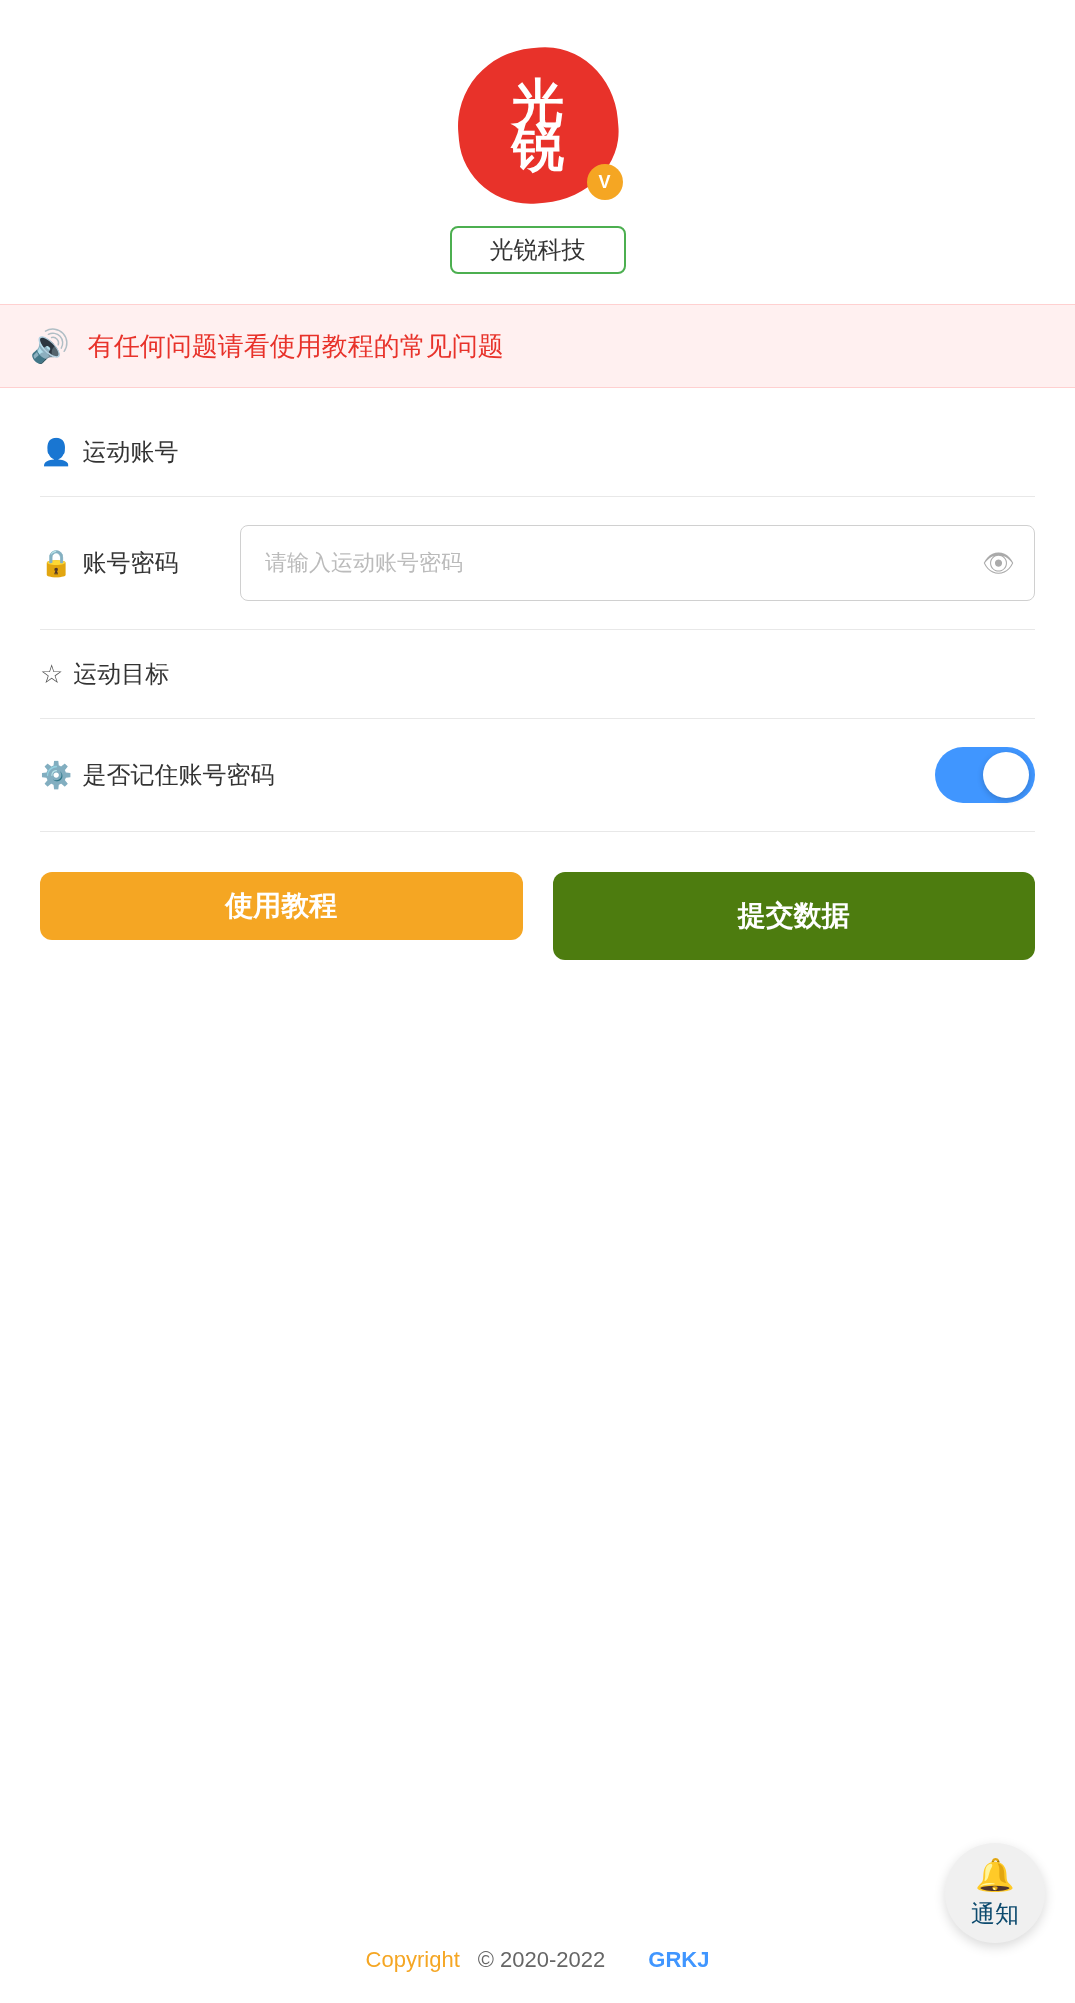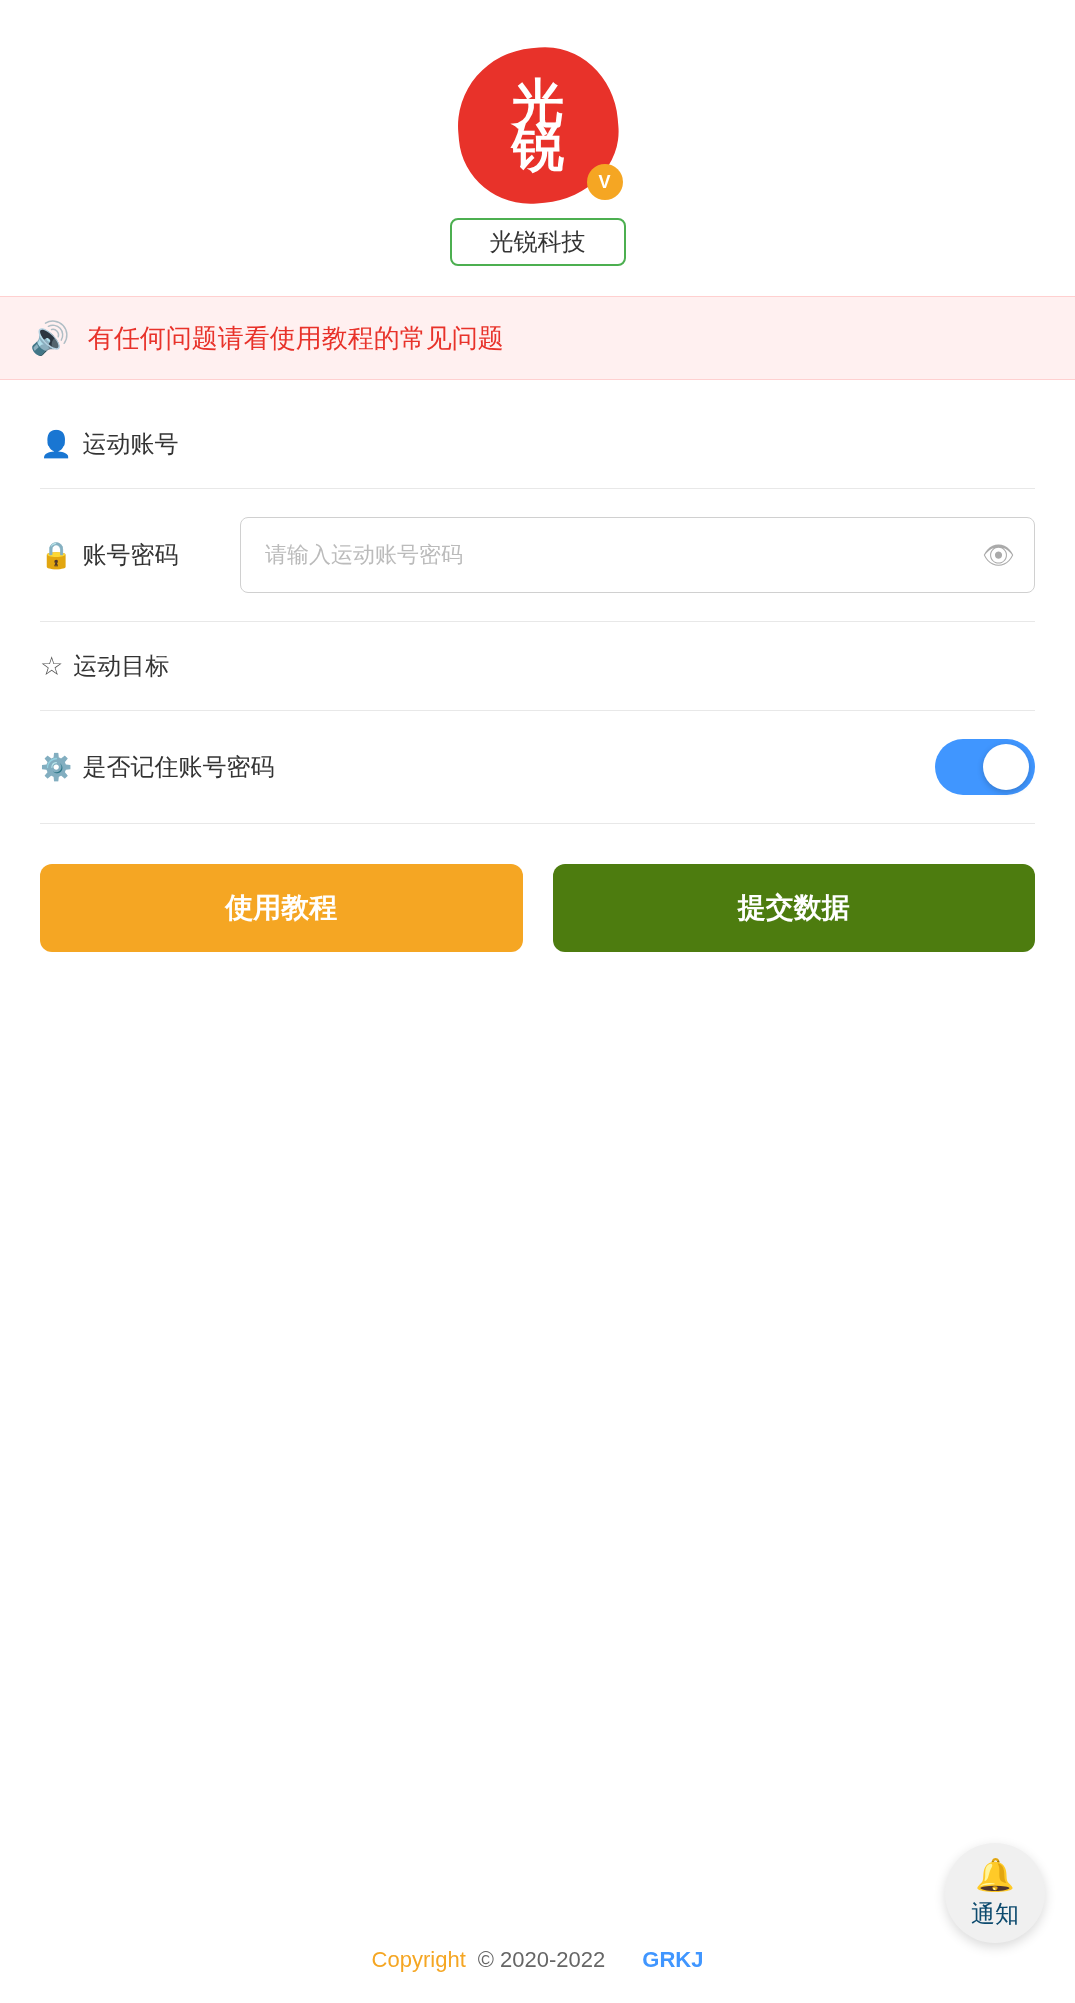--- a/index.html
+++ b/index.html
@@ -80,21 +80,21 @@
       display: flex;
       align-items: center;
       justify-content: center;
       color: white;
       font-size: 18px;
       font-weight: bold;
       z-index: 10;
     }
 
     .app-name-badge {
-      margin-top: 8px;
+      margin-top: 16px;
       border: 2px solid #4caf50;
       border-radius: 8px;
       padding: 6px 38px;
       color: #333;
       font-size: 24px;
       background: #fff;
     }
 
     .notice-bar {
       width: 100%;
@@ -234,21 +234,21 @@
     }
 
     .buttons-row {
       display: flex;
       gap: 30px;
       padding: 40px 0 20px 0;
     }
 
     .btn-tutorial {
       flex: 1;
-      height: 88px;
+      height: 68px;
       background: #f5a623;
       border: none;
       border-radius: 12px;
       color: #fff;
       font-size: 28px;
       font-weight: 600;
       cursor: pointer;
       font-family: inherit;
     }
 
@@ -266,21 +266,21 @@
     }
 
     .footer {
       position: absolute;
       bottom: 30px;
       left: 0;
       right: 0;
       display: flex;
       align-items: flex-start;
       justify-content: center;
-      gap: 12px;
+      gap: 18px;
       font-size: 22px;
     }
 
     .footer-copyright {
       color: #f5a623;
     }
 
     .footer-year {
       color: #666;
     }

